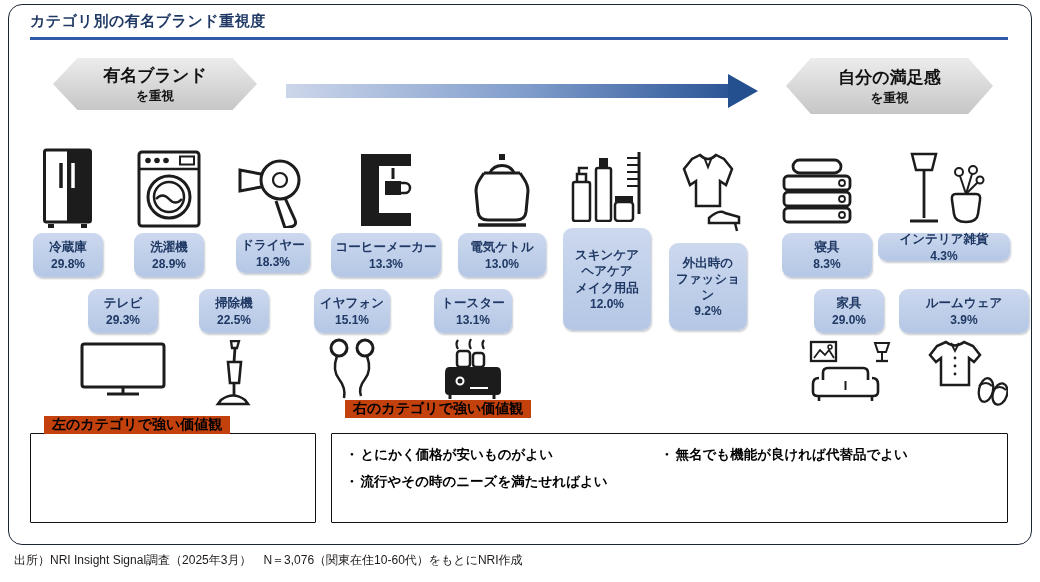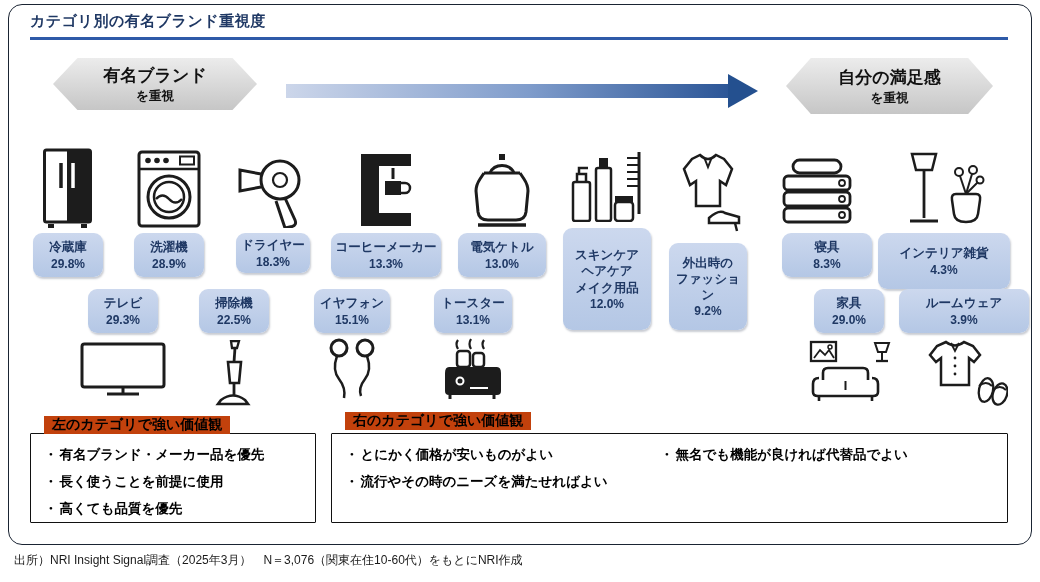--- a/index.html
+++ b/index.html
@@ -187,21 +187,21 @@
   </div>
   <div class="cat-box" style="left:669px;top:243px;width:78px;height:87px">
     <div class="cat-name">外出時の
 ファッション</div>
     <div class="cat-pct">9.2%</div>
   </div>
   <div class="cat-box" style="left:782px;top:233px;width:90px;height:44px">
     <div class="cat-name">寝具</div>
     <div class="cat-pct">8.3%</div>
   </div>
-  <div class="cat-box" style="left:878px;top:233px;width:132px;height:56px">
+  <div class="cat-box" style="left:878px;top:233px;width:132px;height:28px">
     <div class="cat-name">インテリア雑貨</div>
     <div class="cat-pct">4.3%</div>
   </div>
 
   <div class="cat-box" style="left:88px;top:289px;width:70px;height:44px">
     <div class="cat-name">テレビ</div>
     <div class="cat-pct">29.3%</div>
   </div>
   <div class="cat-box" style="left:199px;top:289px;width:70px;height:44px">
     <div class="cat-name">掃除機</div>
@@ -286,34 +286,23 @@
       <circle cx="35" cy="34" r="1.4" fill="#1c1c1c"></circle>
       <ellipse cx="66" cy="50" rx="7" ry="12" transform="rotate(12 66 50)" fill="none" stroke="#1c1c1c" stroke-width="2.3"></ellipse>
       <path d="M59 46 q7 -6 13 0" fill="none" stroke="#1c1c1c" stroke-width="2"></path>
       <ellipse cx="80" cy="54" rx="7" ry="11" transform="rotate(18 80 54)" fill="none" stroke="#1c1c1c" stroke-width="2.3"></ellipse>
       <path d="M73 50 q7 -6 13 0" fill="none" stroke="#1c1c1c" stroke-width="2"></path>
     </svg>
   </div>
 
   <div class="vbox" style="left:30px;top:433px;width:286px;height:90px"></div>
   <div class="vbox-header" style="left:44px;top:416px">左のカテゴリで強い価値観</div>
-  <div class="bullets" style="left:44px;top:441px">
-    <div class="bullet">
-        <span>有名ブランド・メーカー品を優先</span>
-      </div>
-    <div class="bullet">
-        <span>長く使うことを前提に使用</span>
-      </div>
-    <div class="bullet">
-        <span>高くても品質を優先</span>
-      </div>
-  </div>
 
   <div class="vbox" style="left:331px;top:433px;width:677px;height:90px"></div>
-  <div class="vbox-header" style="left:345px;top:412px">右のカテゴリで強い価値観</div>
+  <div class="vbox-header" style="left:345px;top:400px">右のカテゴリで強い価値観</div>
   <div class="bullets" style="left:345px;top:441px">
     <div class="bullet">
         <span>とにかく価格が安いものがよい</span>
       </div>
     <div class="bullet">
         <span>流行やその時のニーズを満たせればよい</span>
       </div>
   </div>
   <div class="bullets" style="left:660px;top:441px">
     <div class="bullet">

